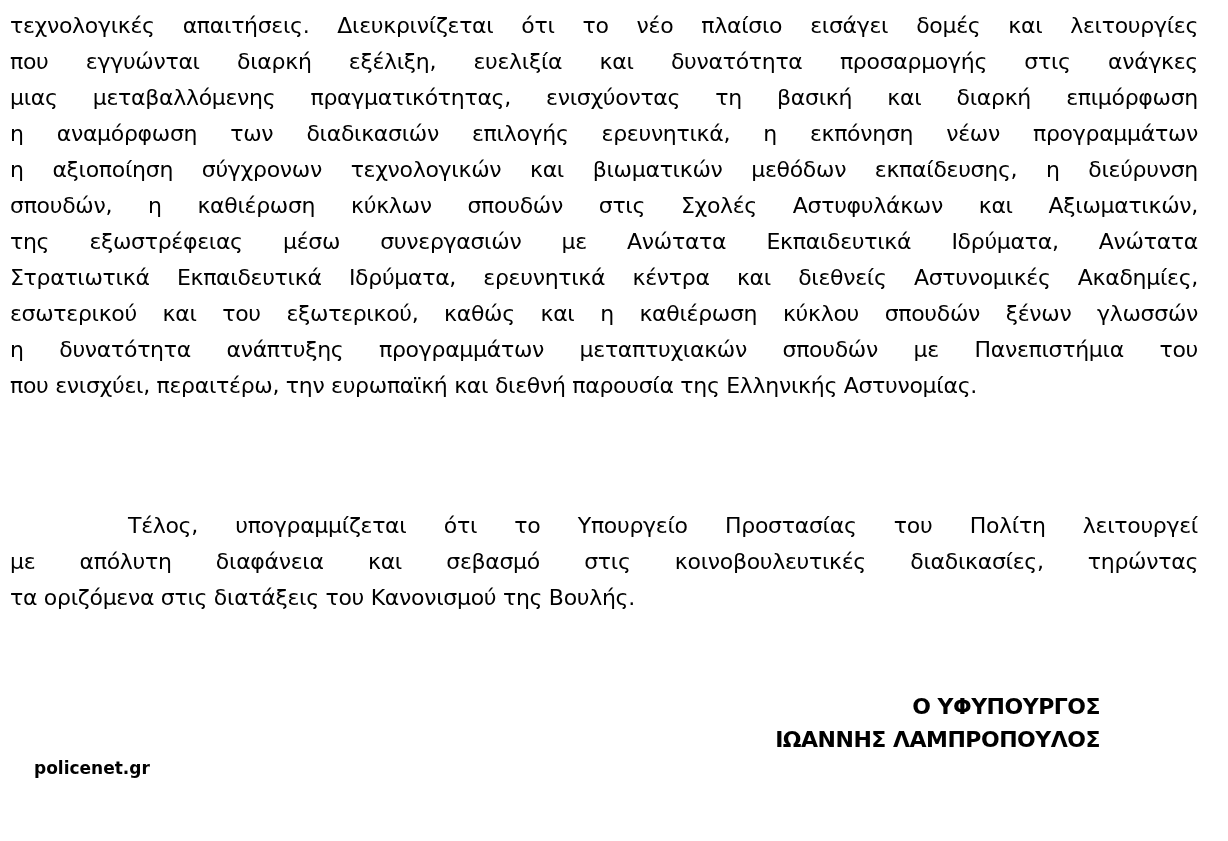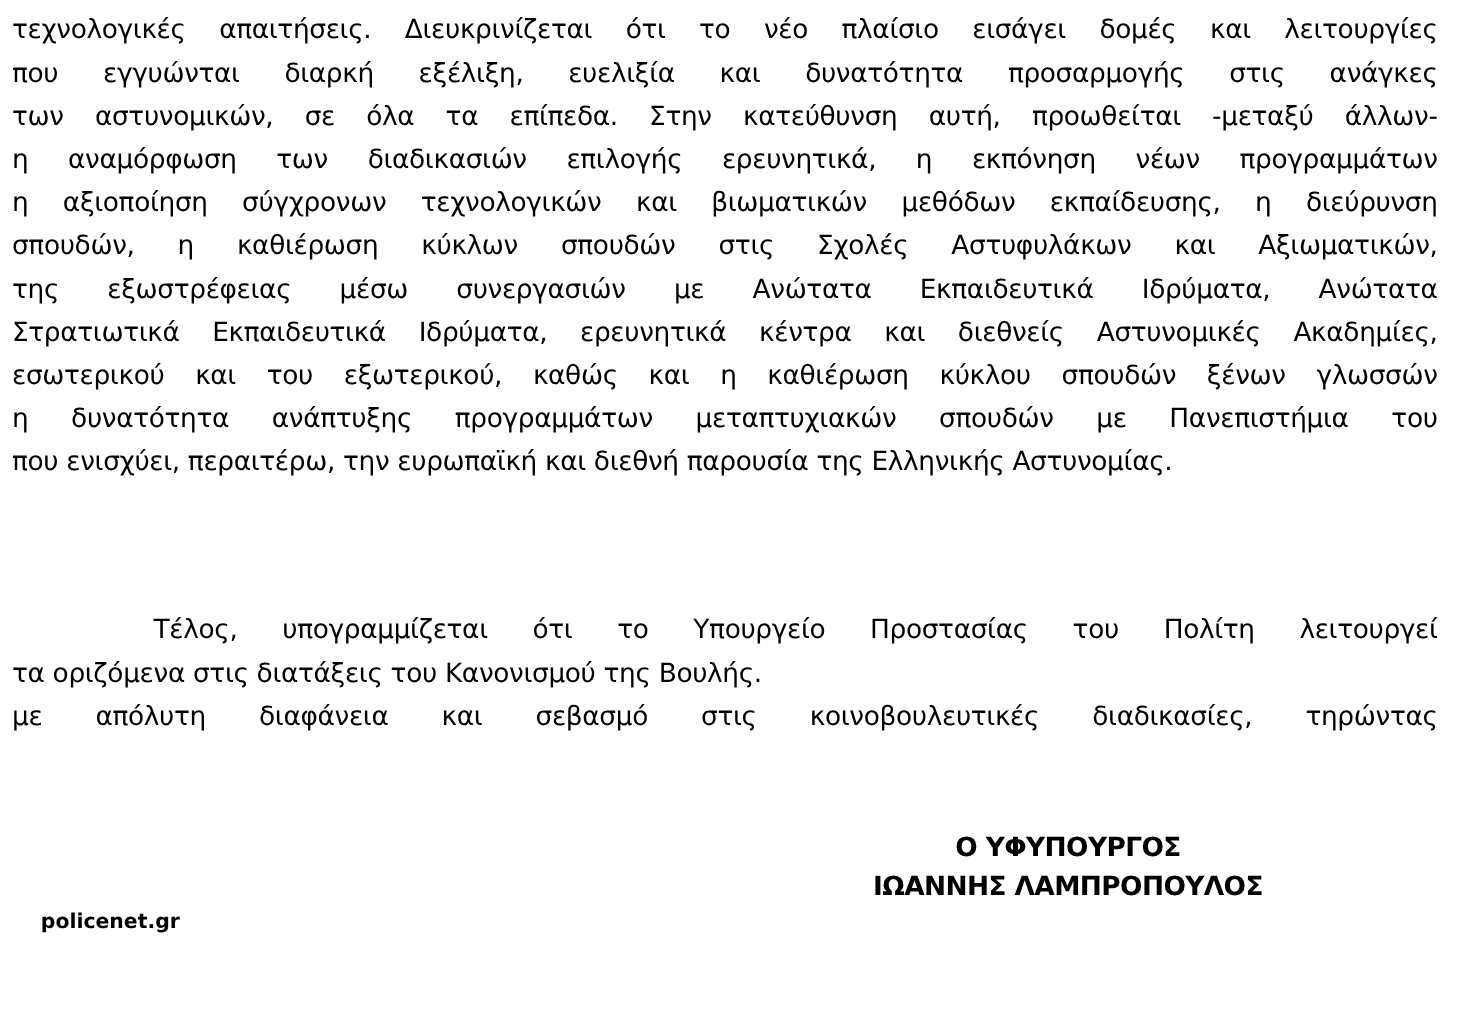--- a/index.html
+++ b/index.html
@@ -7,44 +7,44 @@
          font-family: "DejaVu Sans", sans-serif; color: #000; }
   .para { position: absolute; left: 10px; width: 1188px; }
   .line { height: 36px; line-height: 36px; font-size: 22px; white-space: nowrap;
           text-align: justify; text-align-last: justify; letter-spacing: -0.3px; }
   .line.last { text-align-last: left; }
   .line.indent { padding-left: 118px; }
   #p1 { top: 8px; }
   #p2 { top: 508px; }
   .site { position: absolute; left: 34px; top: 758px; font-size: 17px; font-weight: bold;
           font-family: "DejaVu Sans", sans-serif; }
-  .sig { position: absolute; left: 680px; top: 690px; width: 420px; text-align: center; }
+  .sig { position: absolute; left: 680px; top: 690px; width: 420px; text-align: right; }
   .sig div { font-size: 22px; font-weight: bold; line-height: 33px; letter-spacing: -0.5px; }
 </style>
 </head>
 <body>
 
 <div class="para" id="p1">
   <div class="line">τεχνολογικές απαιτήσεις. Διευκρινίζεται ότι το νέο πλαίσιο εισάγει δομές και λειτουργίες</div>
   <div class="line">που εγγυώνται διαρκή εξέλιξη, ευελιξία και δυνατότητα προσαρμογής στις ανάγκες</div>
-  <div class="line">των αστυνομικών, σε όλα τα επίπεδα. Στην κατεύθυνση αυτή, προωθείται -μεταξύ άλλων-</div>
+  <div class="line">μιας μεταβαλλόμενης πραγματικότητας, ενισχύοντας τη βασική και διαρκή επιμόρφωση</div>
   <div class="line">η αναμόρφωση των διαδικασιών επιλογής ερευνητικά, η εκπόνηση νέων προγραμμάτων</div>
   <div class="line">η αξιοποίηση σύγχρονων τεχνολογικών και βιωματικών μεθόδων εκπαίδευσης, η διεύρυνση</div>
   <div class="line">σπουδών, η καθιέρωση κύκλων σπουδών στις Σχολές Αστυφυλάκων και Αξιωματικών,</div>
   <div class="line">της εξωστρέφειας μέσω συνεργασιών με Ανώτατα Εκπαιδευτικά Ιδρύματα, Ανώτατα</div>
   <div class="line">Στρατιωτικά Εκπαιδευτικά Ιδρύματα, ερευνητικά κέντρα και διεθνείς Αστυνομικές Ακαδημίες,</div>
   <div class="line">εσωτερικού και του εξωτερικού, καθώς και η καθιέρωση κύκλου σπουδών ξένων γλωσσών</div>
   <div class="line">η δυνατότητα ανάπτυξης προγραμμάτων μεταπτυχιακών σπουδών με Πανεπιστήμια του</div>
   <div class="line last">που ενισχύει, περαιτέρω, την ευρωπαϊκή και διεθνή παρουσία της Ελληνικής Αστυνομίας.</div>
 </div>
 
 <div class="para" id="p2">
   <div class="line indent">Τέλος, υπογραμμίζεται ότι το Υπουργείο Προστασίας του Πολίτη λειτουργεί</div>
+  <div class="line">με απόλυτη διαφάνεια και σεβασμό στις κοινοβουλευτικές διαδικασίες, τηρώντας</div>
   <div class="line last">τα οριζόμενα στις διατάξεις του Κανονισμού της Βουλής.</div>
-  <div class="line">με απόλυτη διαφάνεια και σεβασμό στις κοινοβουλευτικές διαδικασίες, τηρώντας</div>
 </div>
 
 <div class="site">policenet.gr</div>
 
 <div class="sig">
   <div>Ο ΥΦΥΠΟΥΡΓΟΣ</div>
   <div>ΙΩΑΝΝΗΣ ΛΑΜΠΡΟΠΟΥΛΟΣ</div>
 </div>
 
 </body></html>

